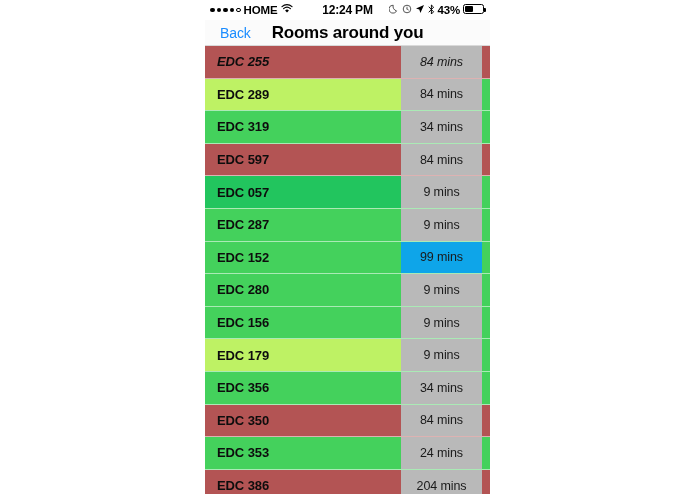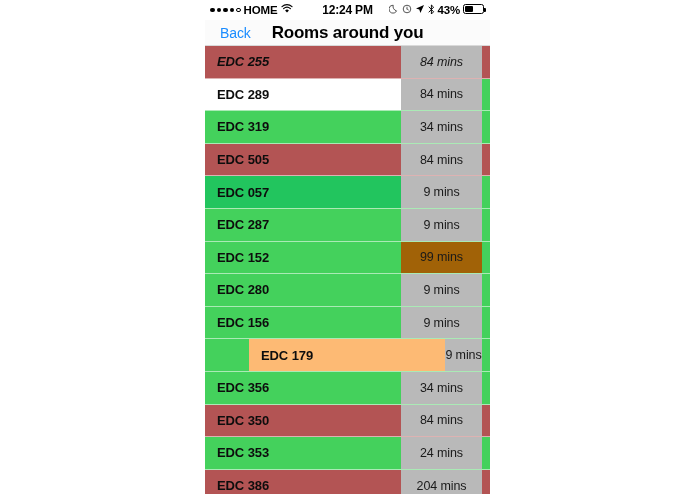--- a/index.html
+++ b/index.html
@@ -254,61 +254,61 @@
     <div id="nav-title">Rooms around you</div>
   </div>
 
   <div id="room-list">
       <div class="room-row" style="background: rgb(179, 84, 84); font-style: italic;">
         <div class="room-name-cell" style="background: rgb(179, 84, 84);">EDC 255</div>
         <div class="room-time-cell" style="background: rgb(185, 185, 185);">84 mins</div>
         <div class="room-edge-strip" style="background: rgb(179, 84, 84);"></div>
       </div>
       <div class="room-row" style="background: rgb(68, 209, 92);">
-        <div class="room-name-cell" style="background: #ffffff;">EDC 289</div>
+        <div class="room-name-cell" style="background: #bef264;">EDC 289</div>
         <div class="room-time-cell" style="background: rgb(185, 185, 185);">84 mins</div>
         <div class="room-edge-strip" style="background: rgb(68, 209, 92);"></div>
       </div>
       <div class="room-row" style="background: rgb(68, 209, 92);">
         <div class="room-name-cell" style="background: rgb(68, 209, 92);">EDC 319</div>
         <div class="room-time-cell" style="background: rgb(185, 185, 185);">34 mins</div>
         <div class="room-edge-strip" style="background: rgb(68, 209, 92);"></div>
       </div>
       <div class="room-row" style="background: rgb(179, 84, 84);">
-        <div class="room-name-cell" style="background: rgb(179, 84, 84);">EDC 505</div>
+        <div class="room-name-cell" style="background: rgb(179, 84, 84);">EDC 597</div>
         <div class="room-time-cell" style="background: rgb(185, 185, 185);">84 mins</div>
         <div class="room-edge-strip" style="background: rgb(179, 84, 84);"></div>
       </div>
       <div class="room-row" style="background: rgb(68, 209, 92);">
         <div class="room-name-cell" style="background: #22c55e;">EDC 057</div>
         <div class="room-time-cell" style="background: rgb(185, 185, 185);">9 mins</div>
         <div class="room-edge-strip" style="background: rgb(68, 209, 92);"></div>
       </div>
       <div class="room-row" style="background: rgb(68, 209, 92);">
         <div class="room-name-cell" style="background: rgb(68, 209, 92);">EDC 287</div>
         <div class="room-time-cell" style="background: rgb(185, 185, 185);">9 mins</div>
         <div class="room-edge-strip" style="background: rgb(68, 209, 92);"></div>
       </div>
       <div class="room-row" style="background: rgb(68, 209, 92);">
         <div class="room-name-cell" style="background: rgb(68, 209, 92);">EDC 152</div>
-        <div class="room-time-cell" style="background: #a16207;">99 mins</div>
+        <div class="room-time-cell" style="background: #0ea5e9;">99 mins</div>
         <div class="room-edge-strip" style="background: rgb(68, 209, 92);"></div>
       </div>
       <div class="room-row" style="background: rgb(68, 209, 92);">
         <div class="room-name-cell" style="background: rgb(68, 209, 92);">EDC 280</div>
         <div class="room-time-cell" style="background: rgb(185, 185, 185);">9 mins</div>
         <div class="room-edge-strip" style="background: rgb(68, 209, 92);"></div>
       </div>
       <div class="room-row" style="background: rgb(68, 209, 92);">
         <div class="room-name-cell" style="background: rgb(68, 209, 92);">EDC 156</div>
         <div class="room-time-cell" style="background: rgb(185, 185, 185);">9 mins</div>
         <div class="room-edge-strip" style="background: rgb(68, 209, 92);"></div>
       </div>
       <div class="room-row" style="background: rgb(68, 209, 92);">
-        <div class="room-name-cell" style="background: #fdba74; margin-left: 44px;">EDC 179</div>
+        <div class="room-name-cell" style="background: #bef264;">EDC 179</div>
         <div class="room-time-cell" style="background: rgb(185, 185, 185);">9 mins</div>
         <div class="room-edge-strip" style="background: rgb(68, 209, 92);"></div>
       </div>
       <div class="room-row" style="background: rgb(68, 209, 92);">
         <div class="room-name-cell" style="background: rgb(68, 209, 92);">EDC 356</div>
         <div class="room-time-cell" style="background: rgb(185, 185, 185);">34 mins</div>
         <div class="room-edge-strip" style="background: rgb(68, 209, 92);"></div>
       </div>
       <div class="room-row" style="background: rgb(179, 84, 84);">
         <div class="room-name-cell" style="background: rgb(179, 84, 84);">EDC 350</div>

